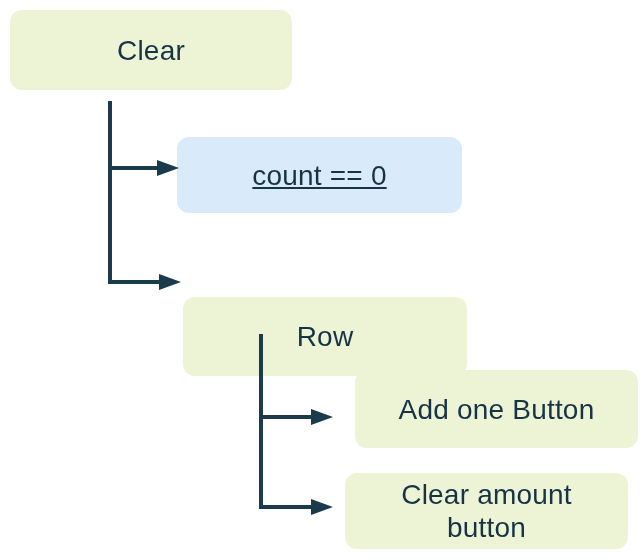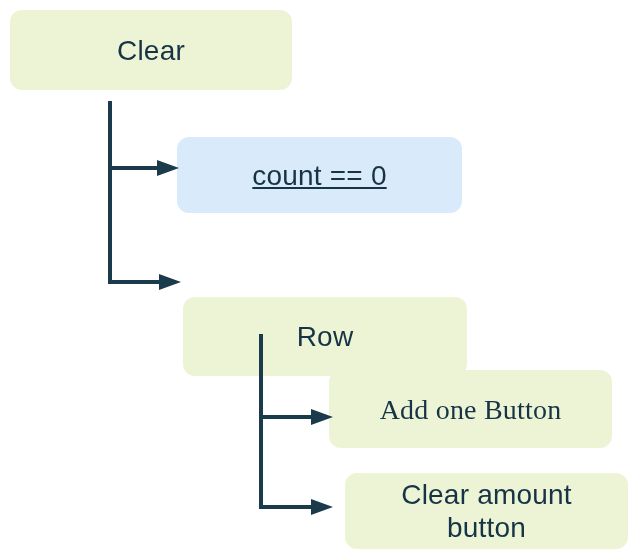--- a/index.html
+++ b/index.html
@@ -26,21 +26,21 @@
     line-height: 33px;
     color: #163445;
     letter-spacing: 0.2px;
   }
   .node--widget { background: #edf4d6; }
   .node--condition { background: #d9eafa; text-decoration: underline; }
 
   .node-column { left: 10px;  top: 10px;  width: 282px; height: 80px; }
   .node-condition { left: 177px; top: 137px; width: 285px; height: 76px; }
   .node-row { left: 183px; top: 253px; width: 284px; height: 79px; margin-top: 44px; }
-  .node-add { left: 329px; top: 370px; width: 283px; height: 78px; font-family: Liberation Serif, serif; }
+  .node-add { left: 355px; top: 370px; width: 283px; height: 78px; }
   .node-clear { left: 345px; top: 473px; width: 283px; height: 76px; }
   .node-clear .node-label { max-width: 210px; text-align: center; }
 
   .line {
     position: absolute;
     background: #1b3a4b;
   }
   
   .v-line-1 { left: 108px; top: 101px; width: 4px; height: 183px; }
   .h-line-1a { left: 108px; top: 166px; width: 50px; height: 4px; }

